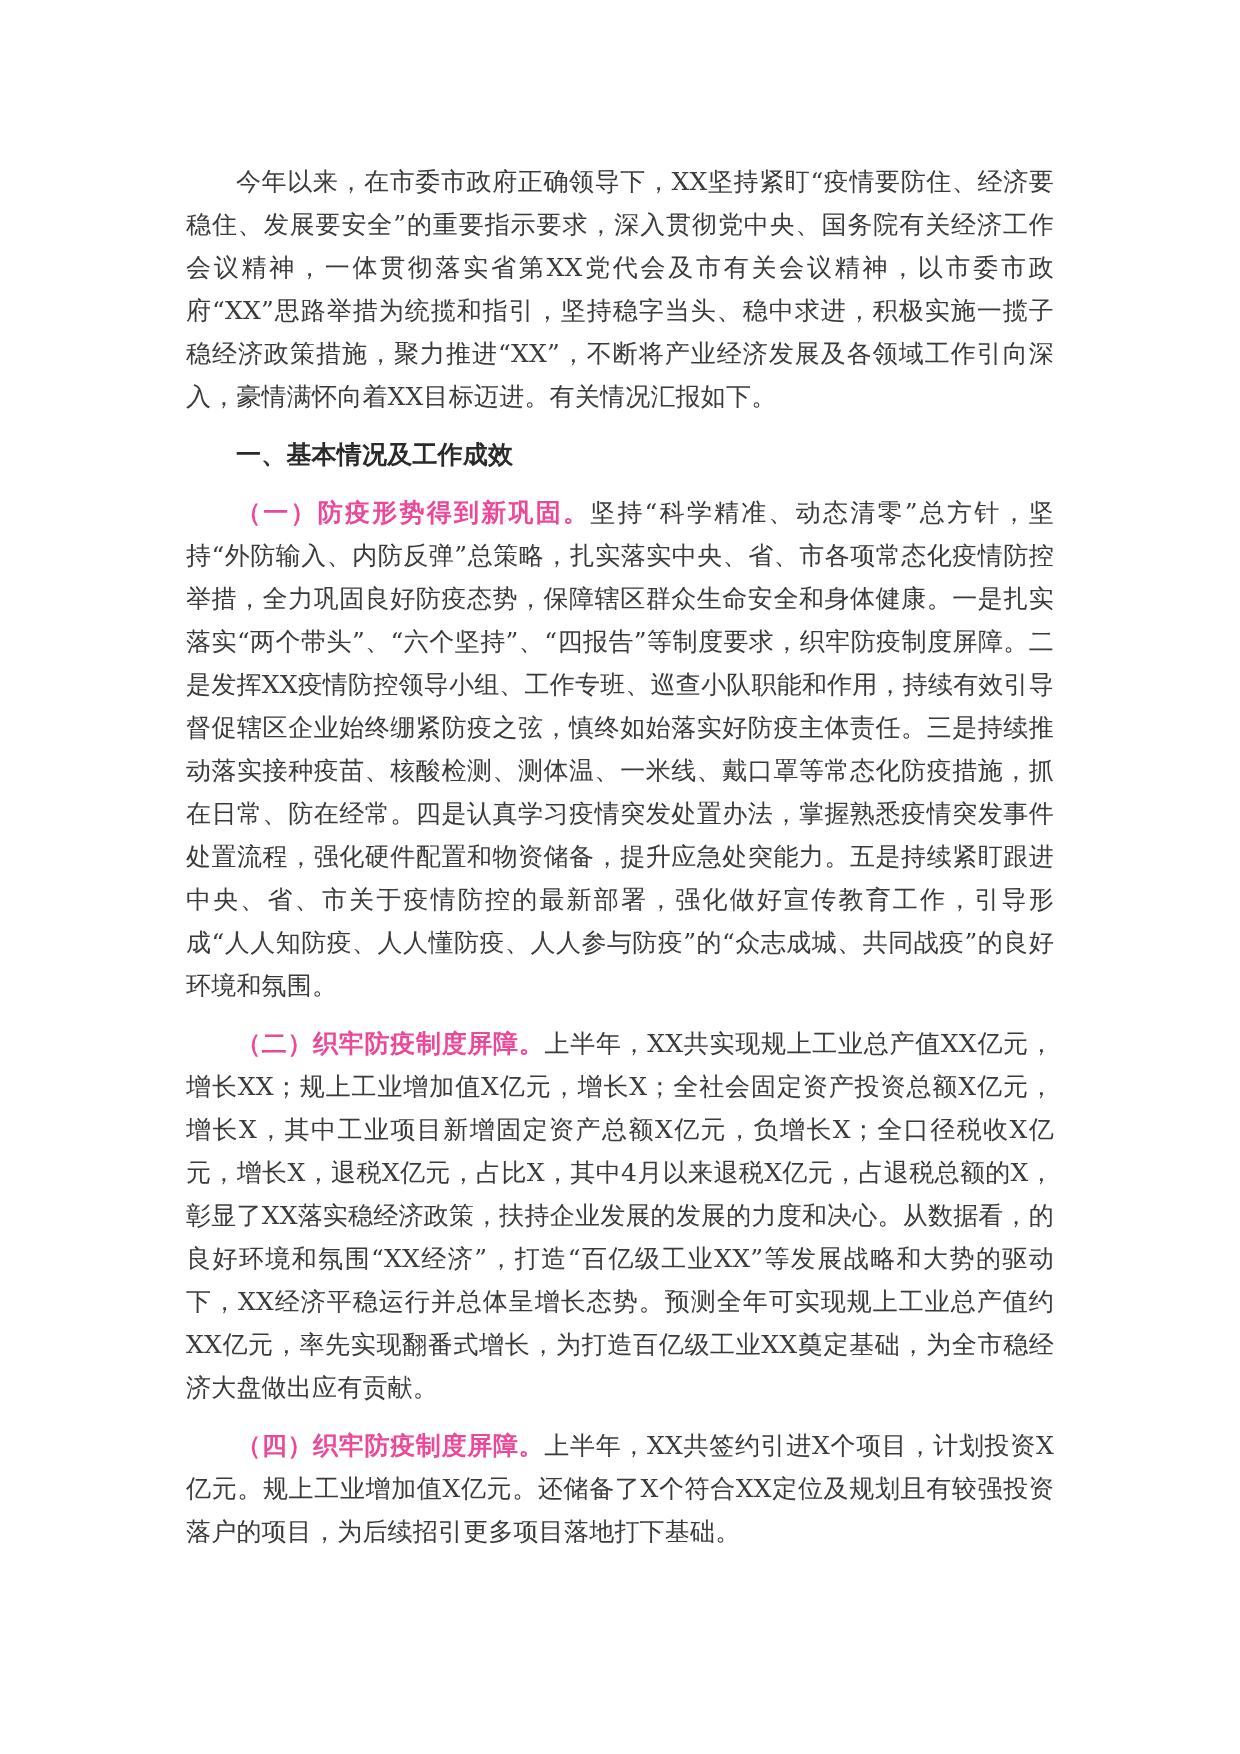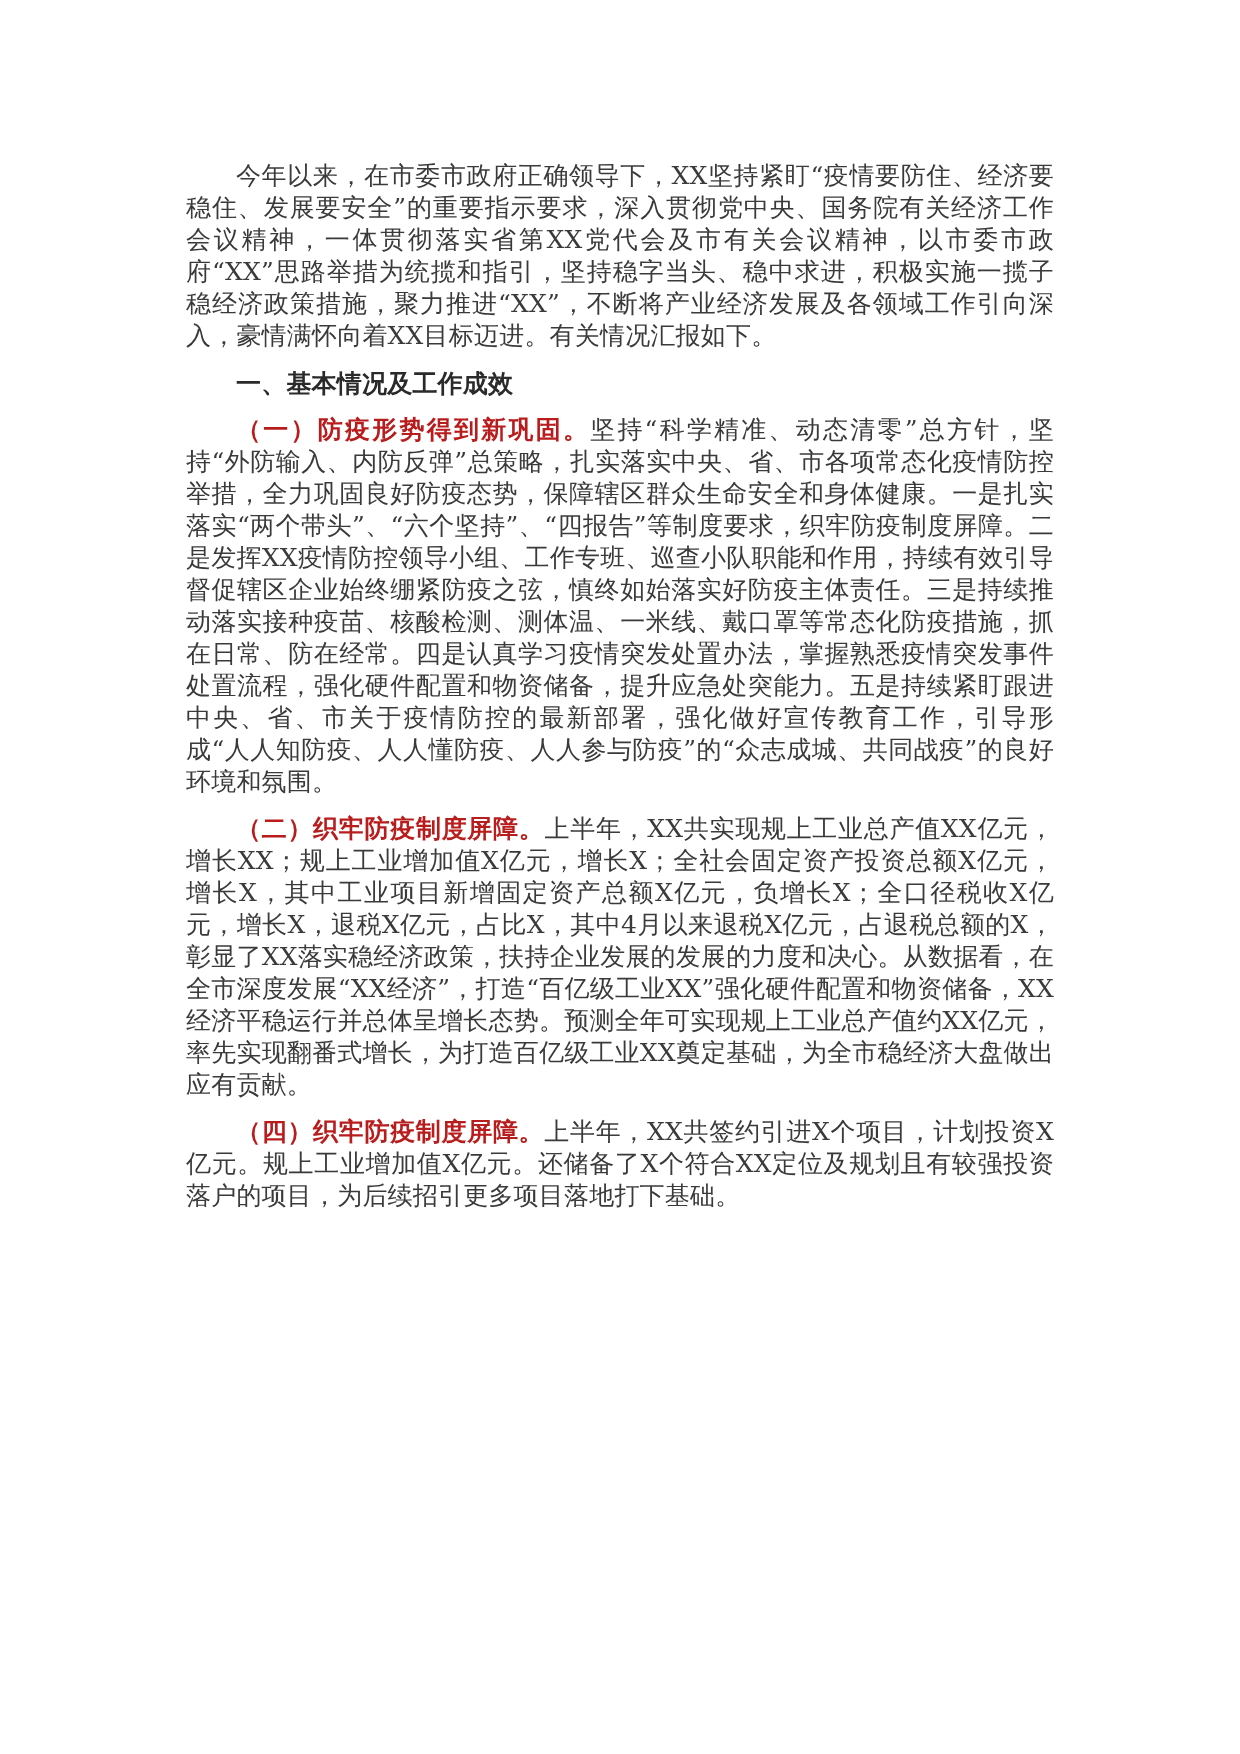--- a/index.html
+++ b/index.html
@@ -14,49 +14,49 @@
       overflow: hidden;
     }
     .page {
       position: absolute;
       left: 186px;
       top: 160px;
       width: 868px;
       font-family: "DejaVu Serif", "Liberation Serif", serif;
       color: #3a3a3a;
       font-size: 25px;
-      line-height: 32px;
+      line-height: 43px;
       letter-spacing: 0.2px;
     }
     .para {
       margin: 0 0 15px 0;
       text-indent: 2em;
       text-align: justify;
     }
     .heading {
       margin: 0 0 15px 0;
       text-indent: 2em;
       font-family: Liberation Sans, sans-serif;
       font-weight: bold;
       color: #2a2a2a;
     }
     .lead {
       font-family: Liberation Serif, serif;
       font-weight: bold;
-      color: #b91c1c;
+      color: #ec4899;
     }
   </style>
 </head>
 <body>
 
 <div class="page">
   <p class="para">今年以来，在市委市政府正确领导下，XX坚持紧盯“疫情要防住、经济要稳住、发展要安全”的重要指示要求，深入贯彻党中央、国务院有关经济工作会议精神，一体贯彻落实省第XX党代会及市有关会议精神，以市委市政府“XX”思路举措为统揽和指引，坚持稳字当头、稳中求进，积极实施一揽子稳经济政策措施，聚力推进“XX”，不断将产业经济发展及各领域工作引向深入，豪情满怀向着XX目标迈进。有关情况汇报如下。</p>
 
   <p class="heading">一、基本情况及工作成效</p>
 
   <p class="para"><span class="lead">（一）防疫形势得到新巩固。</span><span>坚持“科学精准、动态清零”总方针，坚持“外防输入、内防反弹”总策略，扎实落实中央、省、市各项常态化疫情防控举措，全力巩固良好防疫态势，保障辖区群众生命安全和身体健康。一是扎实落实“两个带头”、“六个坚持”、“四报告”等制度要求，织牢防疫制度屏障。二是发挥XX疫情防控领导小组、工作专班、巡查小队职能和作用，持续有效引导督促辖区企业始终绷紧防疫之弦，慎终如始落实好防疫主体责任。三是持续推动落实接种疫苗、核酸检测、测体温、一米线、戴口罩等常态化防疫措施，抓在日常、防在经常。四是认真学习疫情突发处置办法，掌握熟悉疫情突发事件处置流程，强化硬件配置和物资储备，提升应急处突能力。五是持续紧盯跟进中央、省、市关于疫情防控的最新部署，强化做好宣传教育工作，引导形成“人人知防疫、人人懂防疫、人人参与防疫”的“众志成城、共同战疫”的良好环境和氛围。</span></p>
 
-  <p class="para"><span class="lead">（二）织牢防疫制度屏障。</span><span>上半年，XX共实现规上工业总产值XX亿元，增长XX；规上工业增加值X亿元，增长X；全社会固定资产投资总额X亿元，增长X，其中工业项目新增固定资产总额X亿元，负增长X；全口径税收X亿元，增长X，退税X亿元，占比X，其中4月以来退税X亿元，占退税总额的X，彰显了XX落实稳经济政策，扶持企业发展的发展的力度和决心。从数据看，在全市深度发展“XX经济”，打造“百亿级工业XX”强化硬件配置和物资储备，XX经济平稳运行并总体呈增长态势。预测全年可实现规上工业总产值约XX亿元，率先实现翻番式增长，为打造百亿级工业XX奠定基础，为全市稳经济大盘做出应有贡献。</span></p>
+  <p class="para"><span class="lead">（二）织牢防疫制度屏障。</span><span>上半年，XX共实现规上工业总产值XX亿元，增长XX；规上工业增加值X亿元，增长X；全社会固定资产投资总额X亿元，增长X，其中工业项目新增固定资产总额X亿元，负增长X；全口径税收X亿元，增长X，退税X亿元，占比X，其中4月以来退税X亿元，占退税总额的X，彰显了XX落实稳经济政策，扶持企业发展的发展的力度和决心。从数据看，的良好环境和氛围“XX经济”，打造“百亿级工业XX”等发展战略和大势的驱动下，XX经济平稳运行并总体呈增长态势。预测全年可实现规上工业总产值约XX亿元，率先实现翻番式增长，为打造百亿级工业XX奠定基础，为全市稳经济大盘做出应有贡献。</span></p>
 
 
   <p class="para"><span class="lead">（四）织牢防疫制度屏障。</span><span>上半年，XX共签约引进X个项目，计划投资X亿元。规上工业增加值X亿元。还储备了X个符合XX定位及规划且有较强投资落户的项目，为后续招引更多项目落地打下基础。</span></p>
 
 </div>
 
 </body></html>

